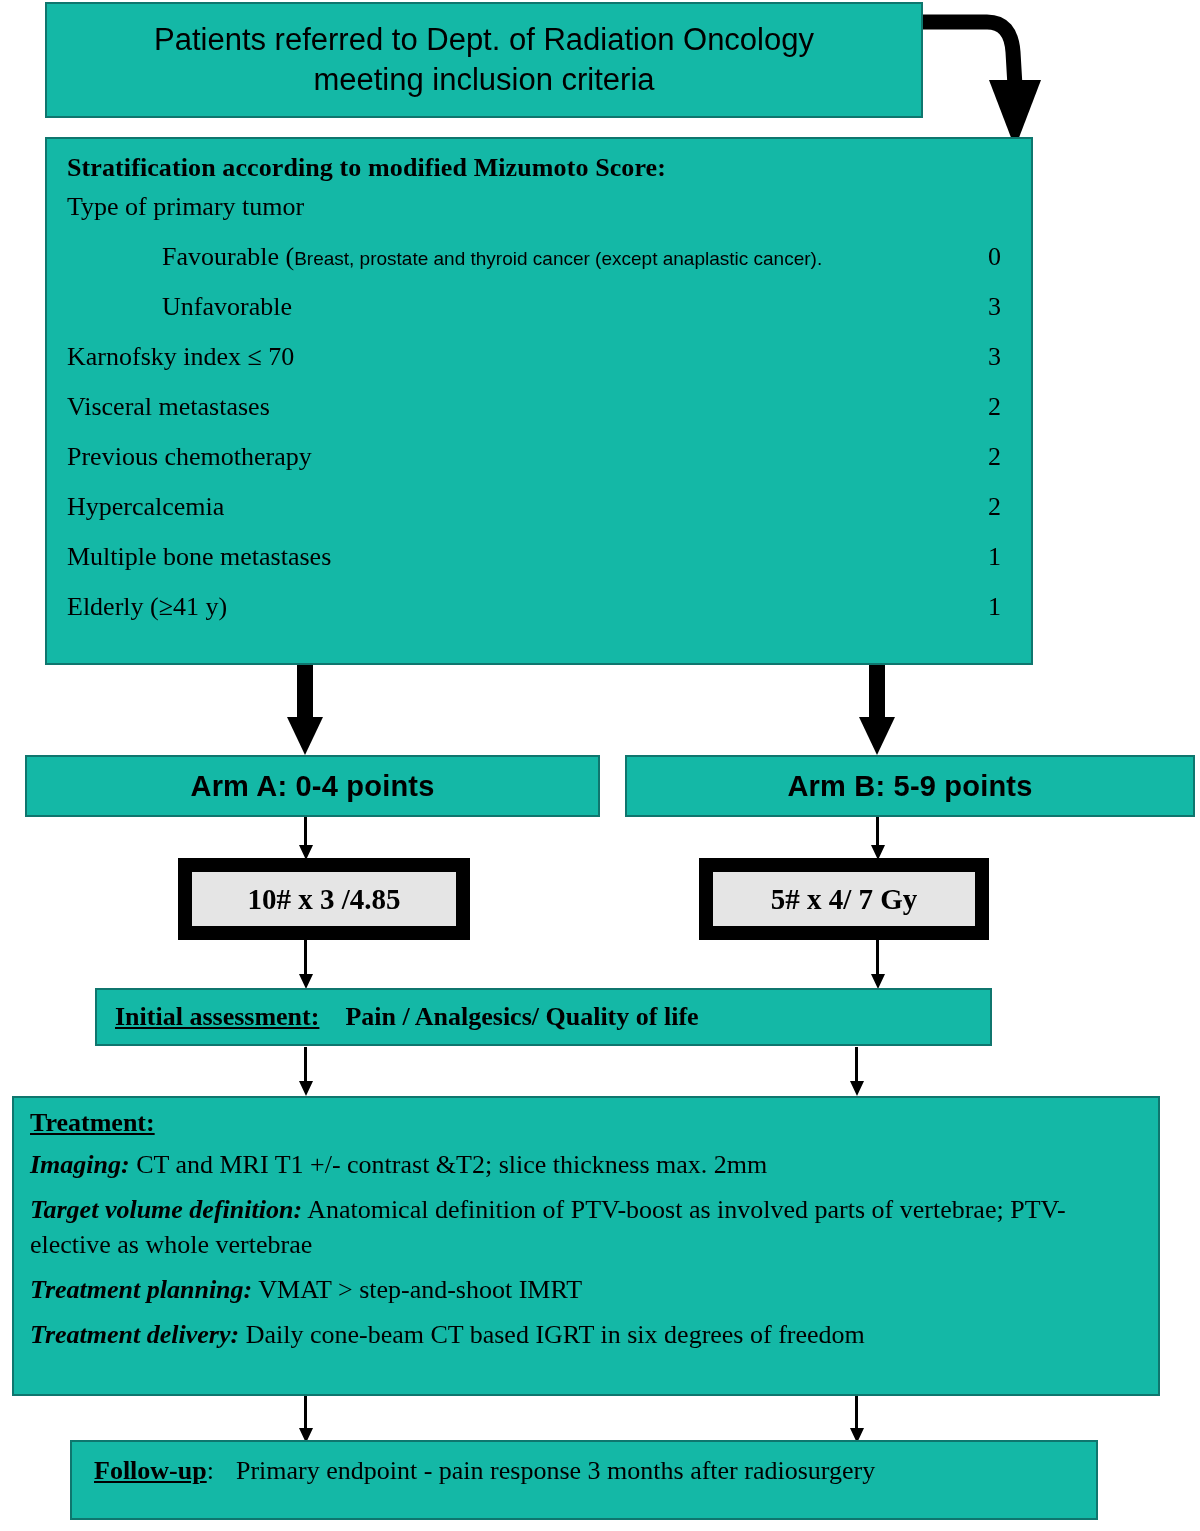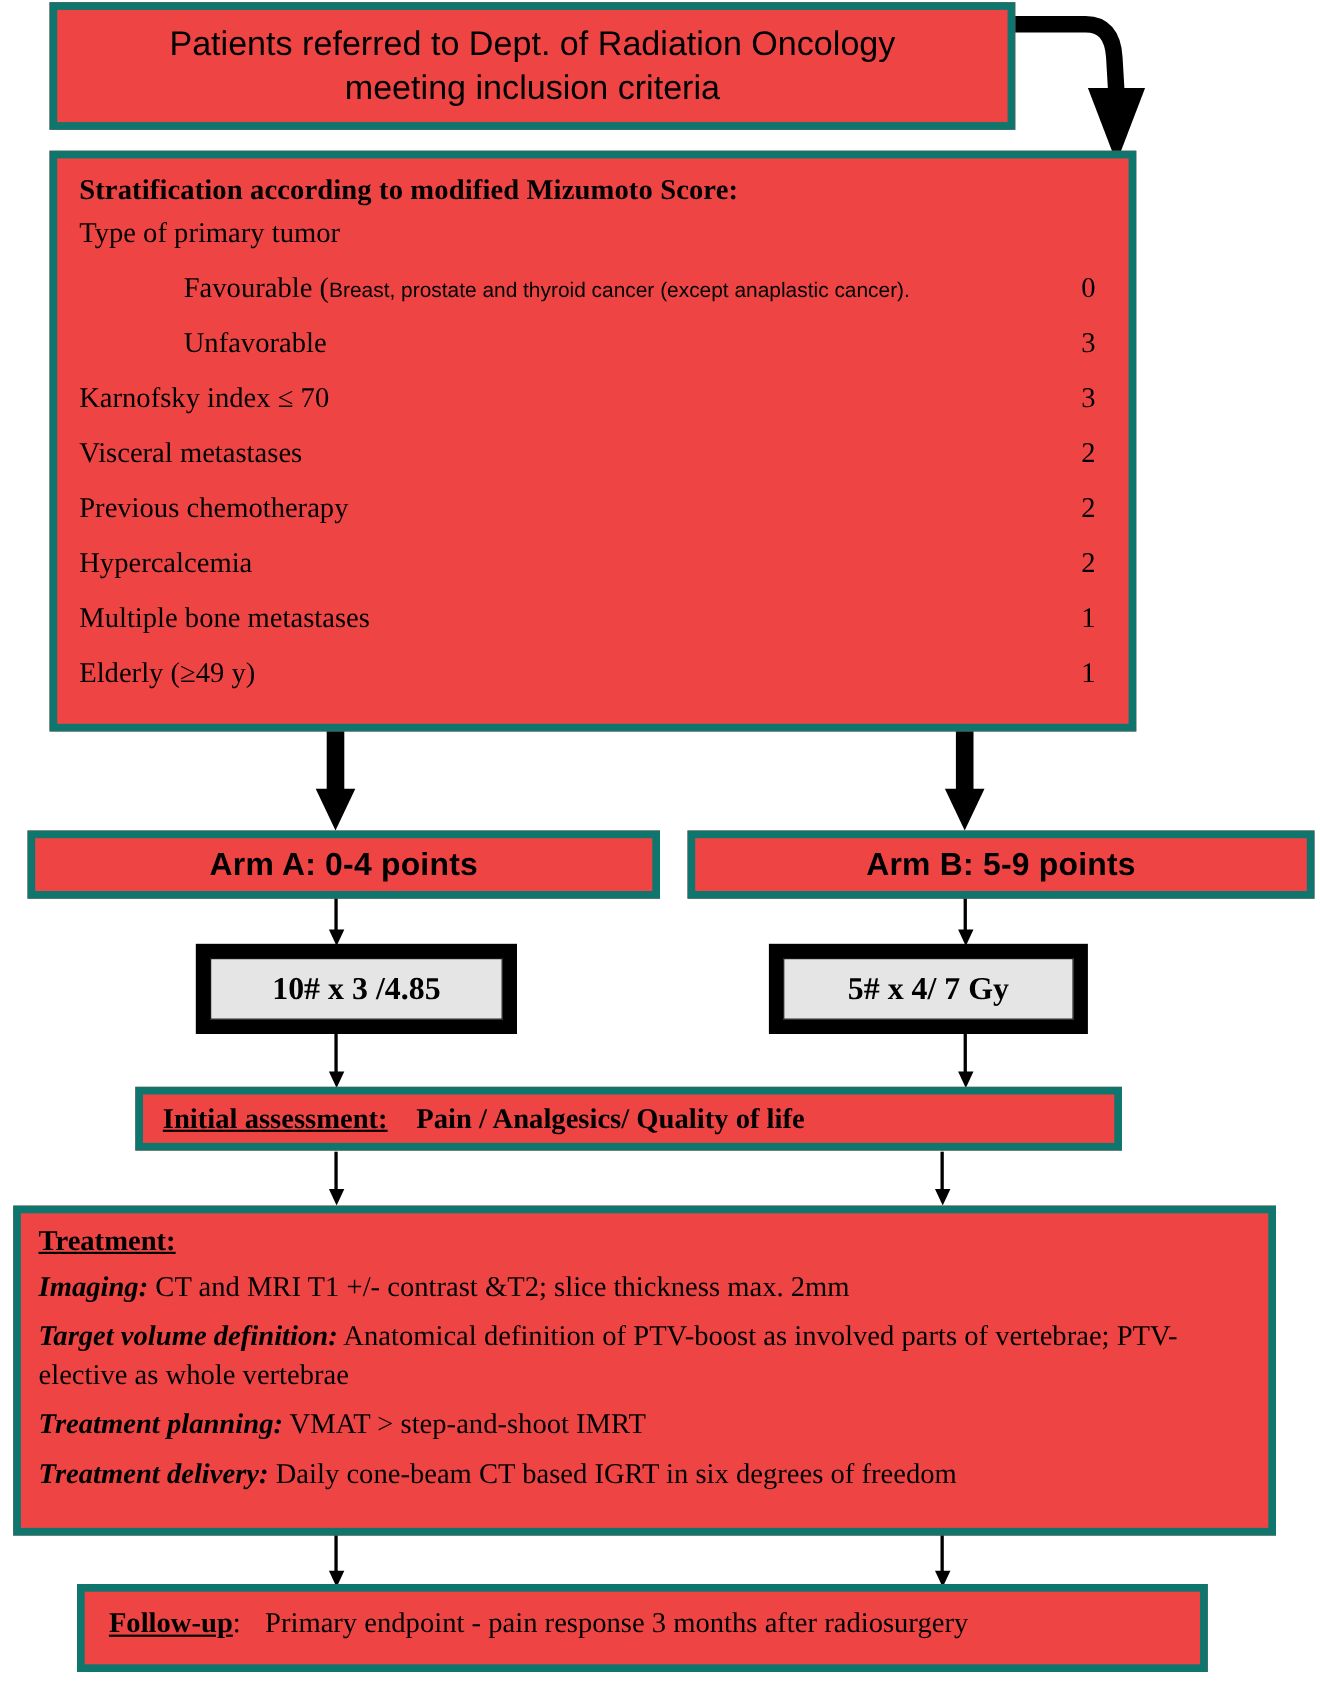--- a/index.html
+++ b/index.html
@@ -13,22 +13,22 @@
     position: relative;
     font-family: "Liberation Serif", "DejaVu Serif", serif;
     color: #000000;
     overflow: hidden;
   }
 
   .abs { position: absolute; box-sizing: border-box; }
 
   
   .box {
-    border: 7px solid #0f766e;
-    background: #ef4444;
+    border: 2px solid #0f766e;
+    background: #14b8a6;
   }
 
   
   #top-box {
     left: 45px; top: 2px; width: 878px; height: 116px;
     display: flex; align-items: center; justify-content: center;
     text-align: center;
     font-family: "Liberation Sans", "DejaVu Sans", sans-serif;
     font-size: 31px;
     line-height: 1.28;
@@ -90,21 +90,20 @@
   #dose-a-box { left: 178px; top: 858px; width: 292px; }
   #dose-b-box { left: 699px; top: 858px; width: 290px; }
 
   
   #assess-box {
     left: 95px; top: 988px; width: 897px; height: 58px;
     display: flex; align-items: center;
     padding-left: 18px;
     font-weight: bold;
     font-size: 26px;
-    margin-left: 28px;
   }
   #assess-box .ul { text-decoration: underline; }
   #assess-box .gap { display: inline-block; width: 26px; }
 
   
   #treat-box {
     left: 12px; top: 1096px; width: 1148px; height: 300px;
     padding: 10px 16px 0 16px;
     font-size: 26px;
   }
@@ -179,21 +178,21 @@
     <div class="label">Hypercalcemia</div>
     <div class="score">2</div>
   </div>
 
   <div class="strat-row">
     <div class="label">Multiple bone metastases</div>
     <div class="score">1</div>
   </div>
 
   <div class="strat-row">
-    <div class="label">Elderly (≥49 y)</div>
+    <div class="label">Elderly (≥41 y)</div>
     <div class="score">1</div>
   </div>
 </div>
 
 <svg class="arrow-svg" style="left:283px; top:665px;" width="44" height="92" viewBox="0 0 44 92">
   <rect x="14" y="0" width="16" height="58" fill="#000"></rect>
   <polygon points="4,52 40,52 22,90" fill="#000"></polygon>
 </svg>
 <svg class="arrow-svg" style="left:855px; top:665px;" width="44" height="92" viewBox="0 0 44 92">
   <rect x="14" y="0" width="16" height="58" fill="#000"></rect>

